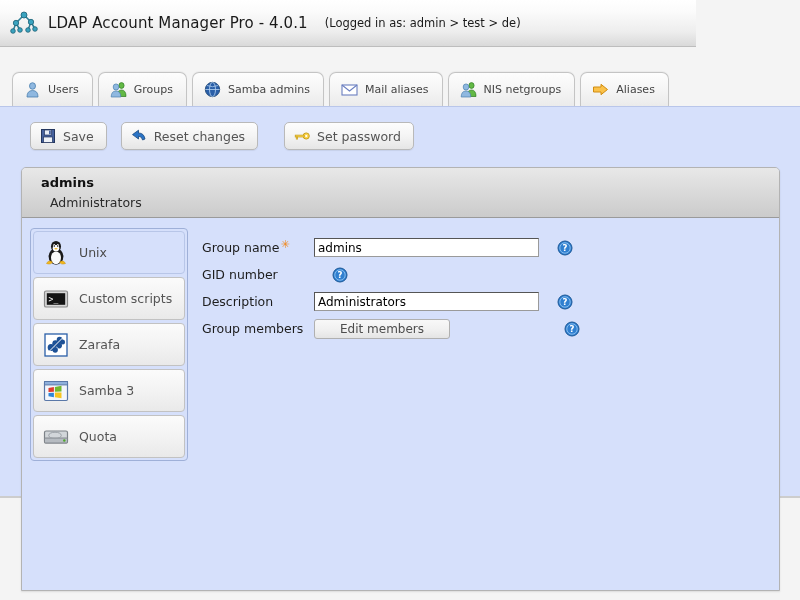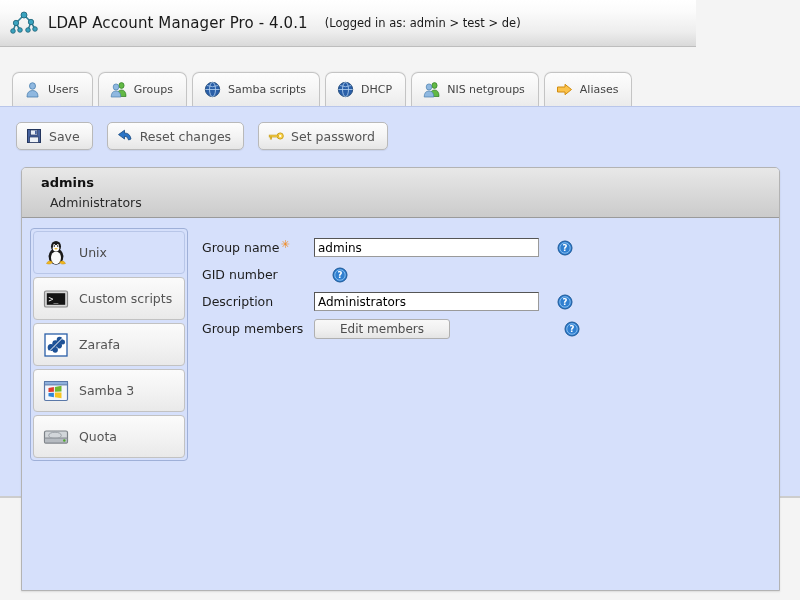--- a/index.html
+++ b/index.html
@@ -60,35 +60,35 @@
   .page-body {
     position: absolute; left: 0; top: 106px;
     width: 800px; height: 392px;
     background: #d6e0fb;
     border-top: 1px solid #b9c6ea;
     border-bottom: 2px solid #cdcdcd;
   }
 
   
   .toolbar {
-    position: absolute; left: 16px; top: 15px;
+    position: absolute; left: 30px; top: 15px;
     display: flex; align-items: center;
   }
   .tbtn {
     height: 28px;
     display: flex; align-items: center;
     padding: 0 12px 0 9px;
     background: linear-gradient(to bottom, #fdfdfd 0%, #f4f4f4 50%, #e6e6e6 100%);
     border: 1px solid #b9b9b9;
     border-radius: 5px;
     margin-right: 14px;
     box-shadow: 0 1px 1px rgba(0,0,0,0.07);
     white-space: nowrap;
   }
-  .tbtn.gap { }
+  .tbtn.gap { margin-left: 12px; }
   .tbtn .tb-ico { width: 16px; height: 16px; margin-right: 7px; flex: 0 0 auto; }
   .tbtn .tb-lbl { font-size: 12.5px; color: #555; }
 
   
   .inner-panel {
     position: absolute; left: 21px; top: 60px;
     width: 759px; height: 424px;
     background: #d6e0fb;
     border: 1px solid #b3b3b3;
     border-radius: 5px 5px 0 0;
@@ -238,35 +238,33 @@
 
   <div class="tab">
     <span class="tab-ico">
       <svg width="17" height="17" viewBox="0 0 17 17">
         <circle cx="8.5" cy="8.5" r="7.2" fill="#2a5fa8" stroke="#18406f" stroke-width="0.8"></circle>
         <ellipse cx="8.5" cy="8.5" rx="3" ry="7.2" fill="none" stroke="#b9d6f2" stroke-width="0.8"></ellipse>
         <line x1="1.4" y1="8.5" x2="15.6" y2="8.5" stroke="#b9d6f2" stroke-width="0.8"></line>
         <path d="M3 4.5 Q8.5 7 14 4.5" fill="none" stroke="#b9d6f2" stroke-width="0.7"></path>
       </svg>
     </span>
-    <span class="tab-lbl">Samba scripts</span>
-  </div>
-
-
-  <div class="tab">
-    <span class="tab-ico">
-      <svg width="17" height="17" viewBox="0 0 17 17">
-        <circle cx="8.5" cy="8.5" r="7.2" fill="#2a5fa8" stroke="#18406f" stroke-width="0.8"></circle>
-        <ellipse cx="8.5" cy="8.5" rx="3" ry="7.2" fill="none" stroke="#b9d6f2" stroke-width="0.8"></ellipse>
-        <line x1="1.4" y1="8.5" x2="15.6" y2="8.5" stroke="#b9d6f2" stroke-width="0.8"></line>
-        <path d="M3 4.5 Q8.5 7 14 4.5" fill="none" stroke="#b9d6f2" stroke-width="0.7"></path>
-      </svg>
-    </span>
-    <span class="tab-lbl">DHCP</span>
-  </div>
+    <span class="tab-lbl">Samba admins</span>
+  </div>
+
+  <div class="tab">
+    <span class="tab-ico">
+      <svg width="17" height="17" viewBox="0 0 17 17">
+        <rect x="1" y="4" width="15" height="10" fill="#ffffff" stroke="#6a7fc0" stroke-width="1.1"></rect>
+        <path d="M1 4 L8.5 10 L16 4" fill="none" stroke="#6a7fc0" stroke-width="1.1"></path>
+      </svg>
+    </span>
+    <span class="tab-lbl">Mail aliases</span>
+  </div>
+
 
   <div class="tab">
     <span class="tab-ico">
       <svg width="17" height="17" viewBox="0 0 17 17">
         <ellipse cx="11.5" cy="4.5" rx="2.6" ry="2.9" fill="#63b945" stroke="#2e7a22" stroke-width="0.7"></ellipse>
         <path d="M7 15.5 Q7 9 11.5 9 Q16 9 16 15.5 Z" fill="#63b945" stroke="#2e7a22" stroke-width="0.7"></path>
         <ellipse cx="6" cy="6" rx="2.8" ry="3.1" fill="#8fb8e0" stroke="#4a7fae" stroke-width="0.7"></ellipse>
         <path d="M1.2 16 Q1.2 10 6 10 Q10.8 10 10.8 16 Z" fill="#8fb8e0" stroke="#4a7fae" stroke-width="0.7"></path>
       </svg>
     </span>

